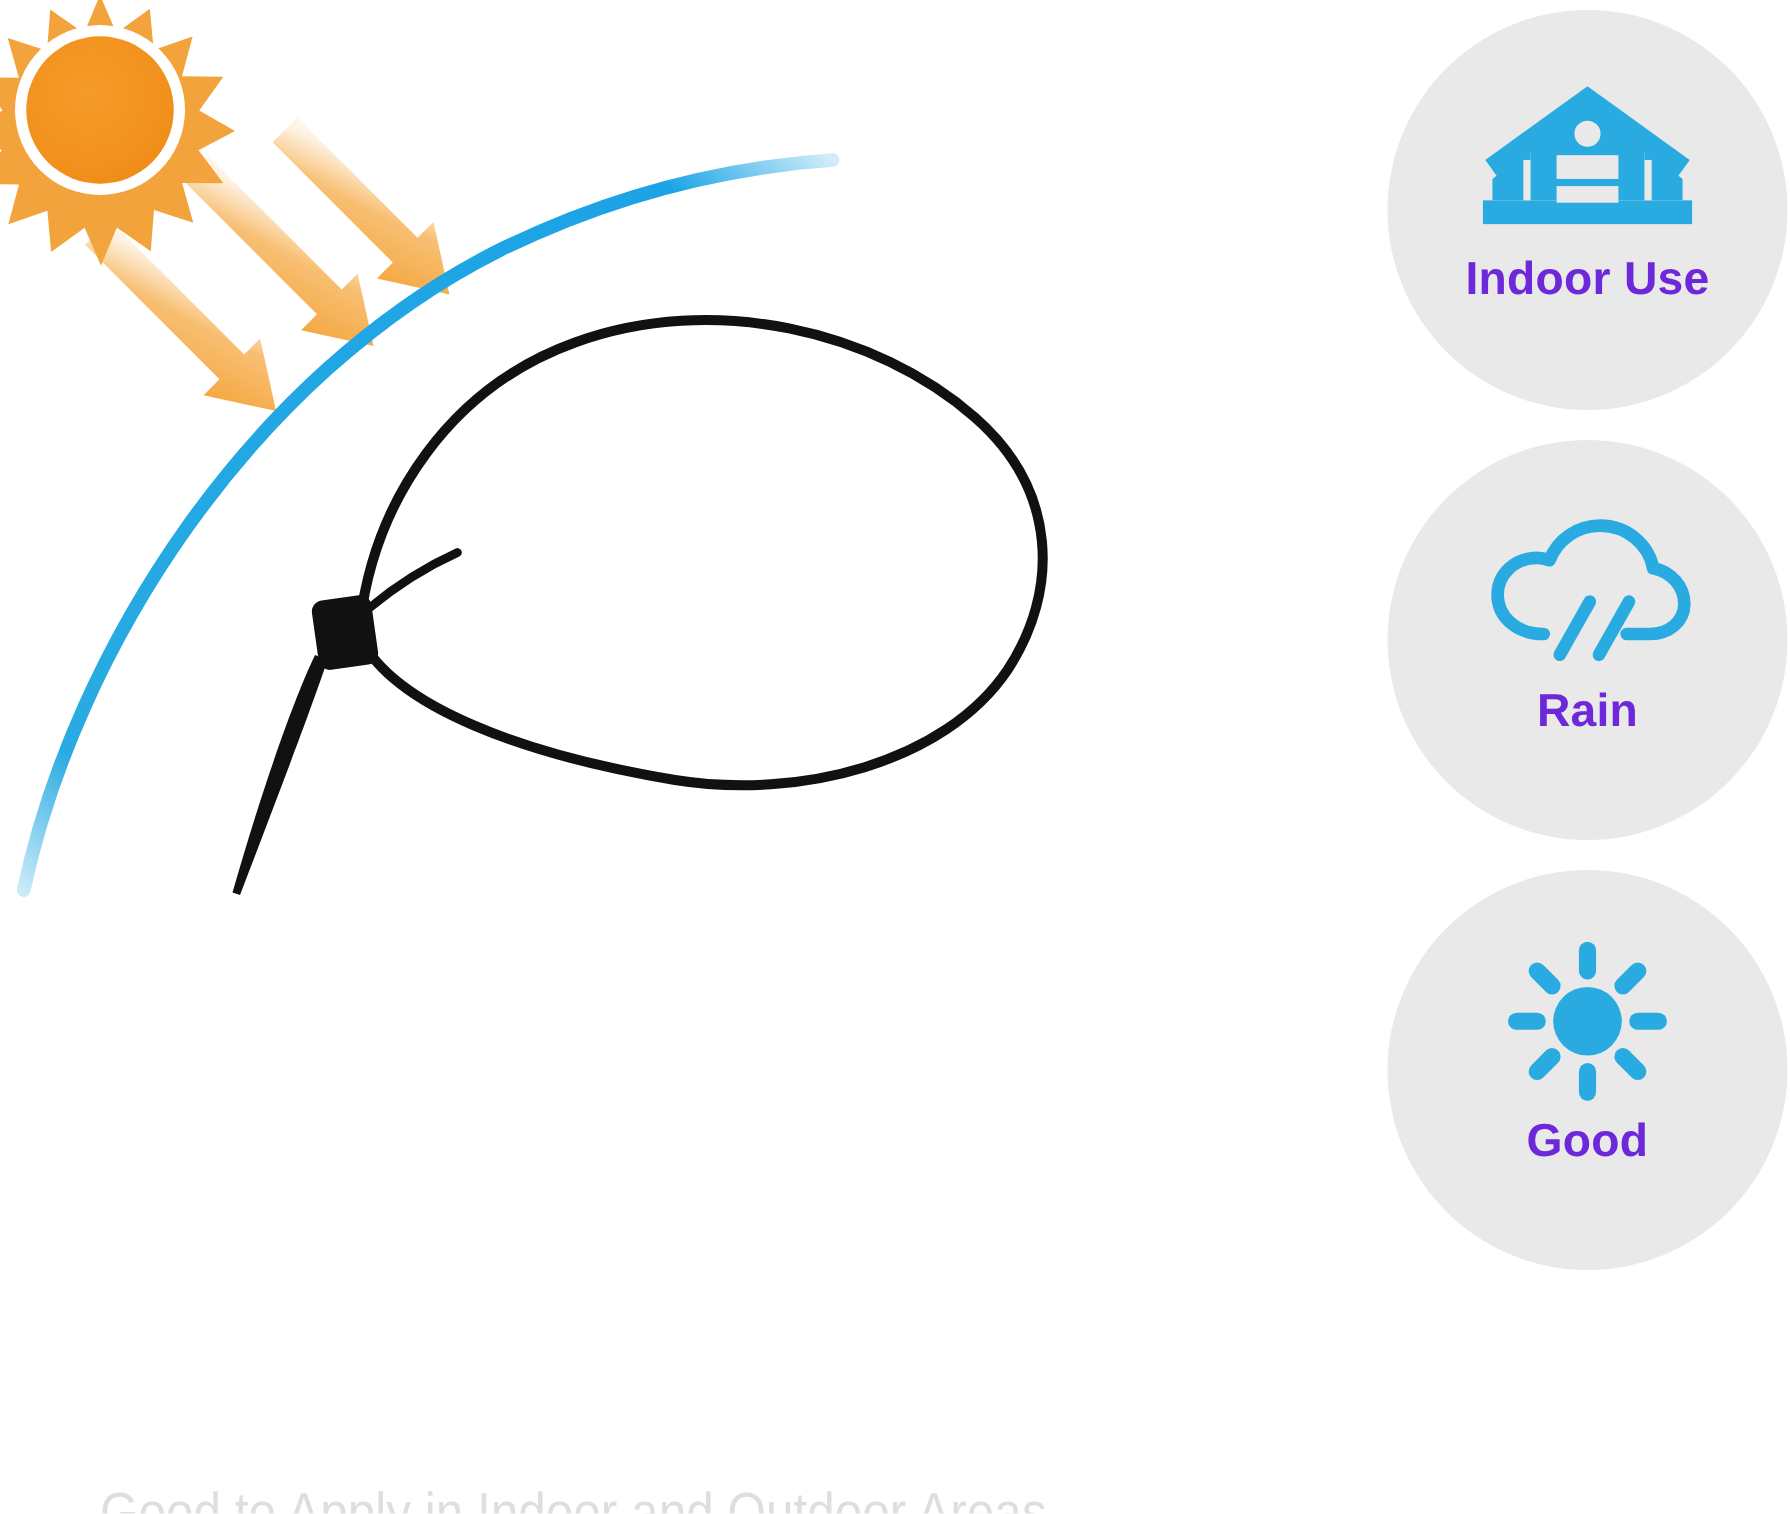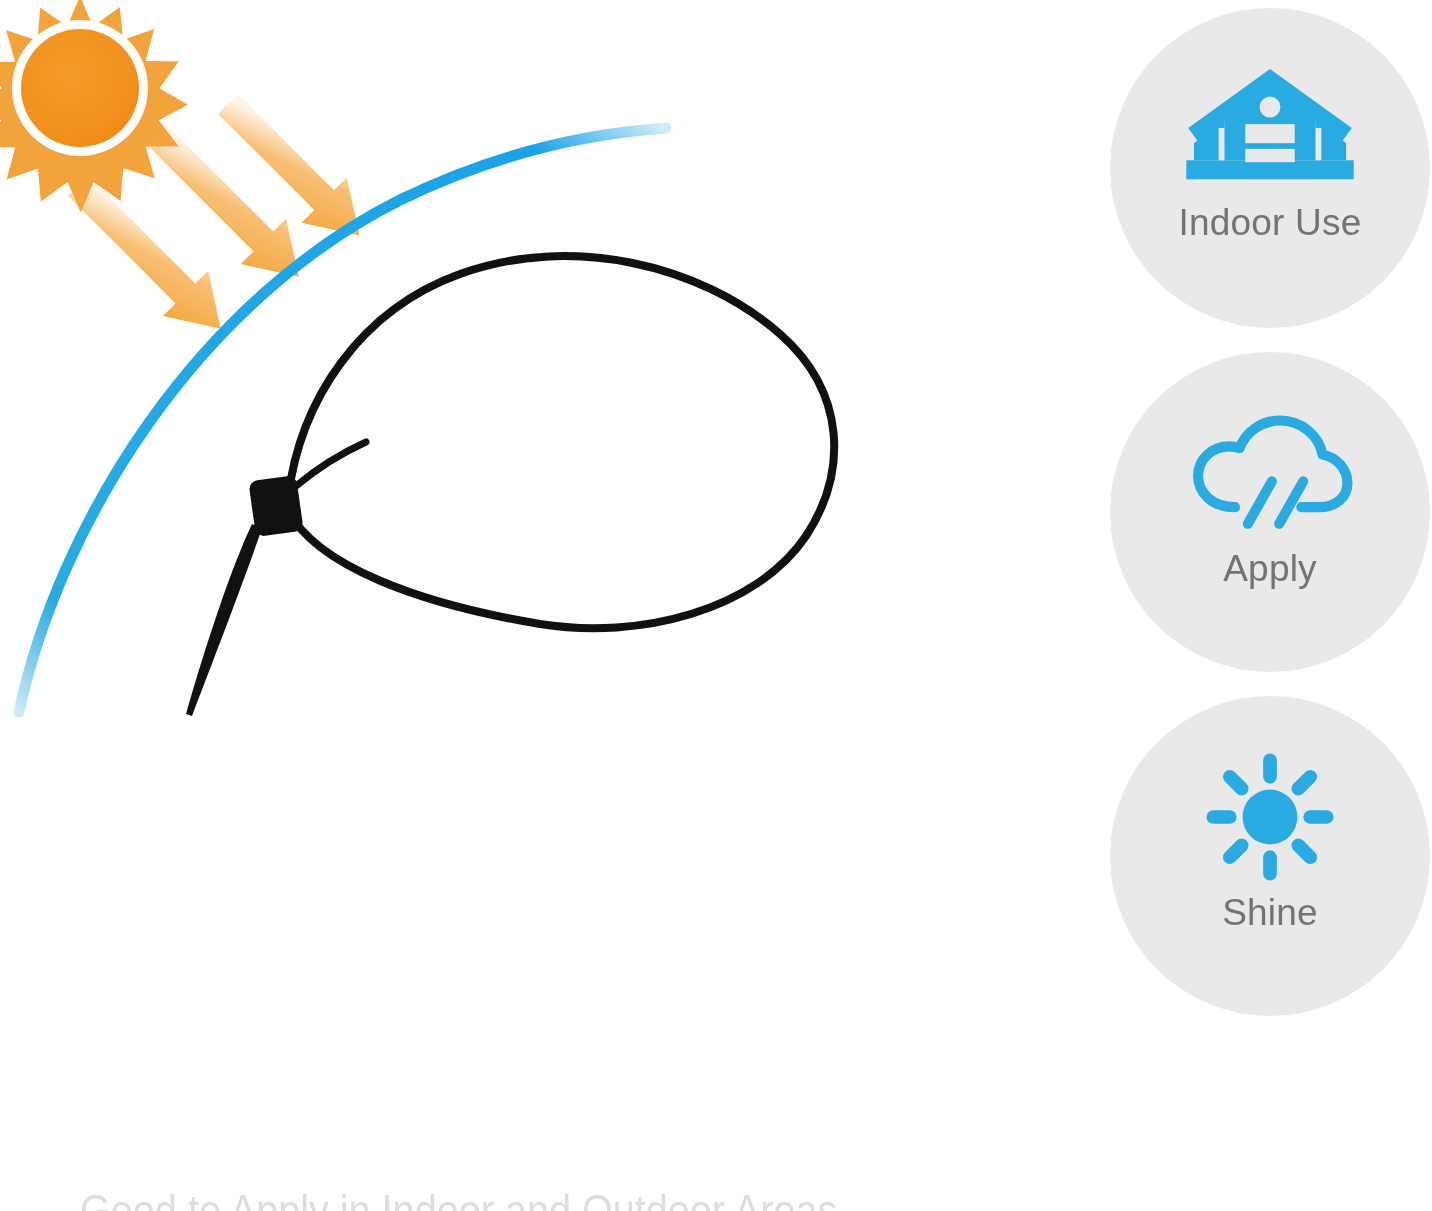--- a/index.html
+++ b/index.html
@@ -61,22 +61,22 @@
     display: flex;
     align-items: center;
     justify-content: center;
   }
   .badge-2 .badge-icon { margin-top: 62px; height: 120px; }
   .badge-3 .badge-icon { margin-top: 58px; height: 126px; }
   .badge-label {
     margin-top: 16px;
     font-family: "Liberation Sans", sans-serif;
     font-size: 37px;
-    font-weight: 400;
-    color: #737373;
+    font-weight: 700;
+    color: #6d28d9;
     letter-spacing: 0.2px;
     line-height: 1;
     white-space: nowrap;
   }
   .badge-3 .badge-label { margin-top: 14px; }
   
   #headline {
     position: absolute;
     left: 80px;
     top: 1012px;
@@ -229,40 +229,40 @@
                    C50 34 54 35 57 36
                    C64 18 81 6 101 6
                    C124 6 143 22 147 43
                    C163 46 174 59 174 74
                    C174 89 161 100 144 100
                    L124 100" fill="none" stroke="#29abe2" stroke-width="11" stroke-linecap="round" stroke-linejoin="round"></path>
           <line x1="92" y1="72" x2="66" y2="118" stroke="#29abe2" stroke-width="11" stroke-linecap="round"></line>
           <line x1="126" y1="72" x2="100" y2="118" stroke="#29abe2" stroke-width="11" stroke-linecap="round"></line>
         </svg>
       </div>
-      <div class="badge-label">Apply</div>
+      <div class="badge-label">Rain</div>
     </div>
 
     <div class="badge badge-3">
       <div class="badge-icon">
         <svg viewBox="0 0 140 140" width="128" height="128" xmlns="http://www.w3.org/2000/svg">
           <g fill="#29abe2" stroke="#29abe2" stroke-width="15" stroke-linecap="round">
             <circle cx="70" cy="70" r="30" stroke="none"></circle>
             <line x1="70" y1="8" x2="70" y2="26"></line>
             <line x1="70" y1="114" x2="70" y2="132"></line>
             <line x1="8" y1="70" x2="26" y2="70"></line>
             <line x1="114" y1="70" x2="132" y2="70"></line>
             <line x1="26" y1="26" x2="39" y2="39"></line>
             <line x1="101" y1="101" x2="114" y2="114"></line>
             <line x1="114" y1="26" x2="101" y2="39"></line>
             <line x1="39" y1="101" x2="26" y2="114"></line>
           </g>
         </svg>
       </div>
-      <div class="badge-label">Shine</div>
+      <div class="badge-label">Good</div>
     </div>
   </div>
 
 
   <div id="subline-clip">
     <div class="subline">Good to Apply in Indoor and Outdoor Areas</div>
   </div>
 
 </div>
 

